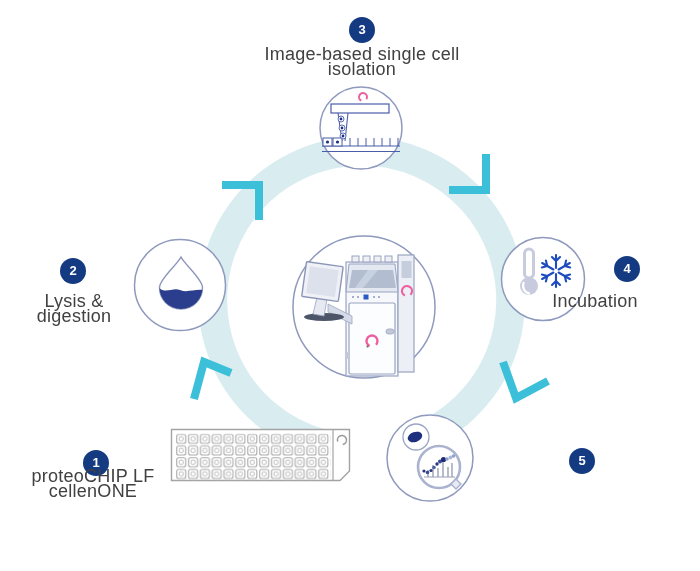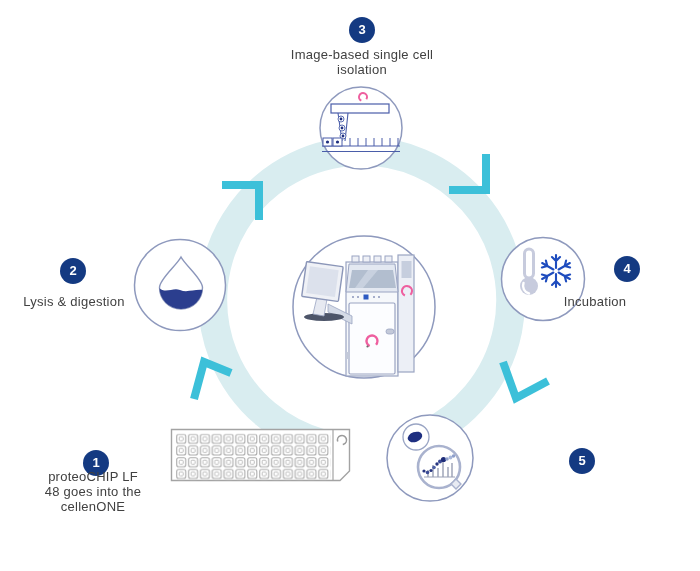--- a/index.html
+++ b/index.html
@@ -8,21 +8,21 @@
     font-family:"Liberation Sans", sans-serif;overflow:hidden;
   }
   .diagram-svg{position:absolute;left:0;top:0;}
   .badge{
     position:absolute;width:26px;height:26px;border-radius:50%;
     background:#143a82;color:#ffffff;font-size:13px;font-weight:bold;
     line-height:26px;text-align:center;letter-spacing:0;
   }
   .step-label{
     position:absolute;text-align:center;color:#414141;
-    font-size:13px;line-height:15px;letter-spacing:0.25px;
+    font-size:18px;line-height:15px;letter-spacing:0.25px;
   }
 </style>
 </head>
 <body>
 
 <div class="canvas">
 
 <svg class="diagram-svg" width="700" height="571" viewBox="0 0 700 571">
 
   <path d="M323,444 A149,149 0 1 1 425,435" fill="none" stroke="#d9edf0" stroke-width="29"></path>
@@ -161,21 +161,20 @@
 </svg>
 
 <div class="badge" style="left:83px;top:450px">1</div>
 <div class="badge" style="left:60px;top:258px">2</div>
 <div class="badge" style="left:349px;top:17px">3</div>
 <div class="badge" style="left:614px;top:256px">4</div>
 <div class="badge" style="left:569px;top:448px">5</div>
 
 <div class="step-label" style="left:13px;top:469px;width:160px">
   <div>proteoCHIP LF</div>
-  <div>48 goes into the</div>
   <div>cellenONE</div>
 </div>
 
 <div class="step-label" style="left:8px;top:294px;width:132px">
   <div>Lysis &amp; digestion</div>
 </div>
 
 <div class="step-label" style="left:262px;top:47px;width:200px">
   <div>Image-based single cell</div>
   <div>isolation</div>

